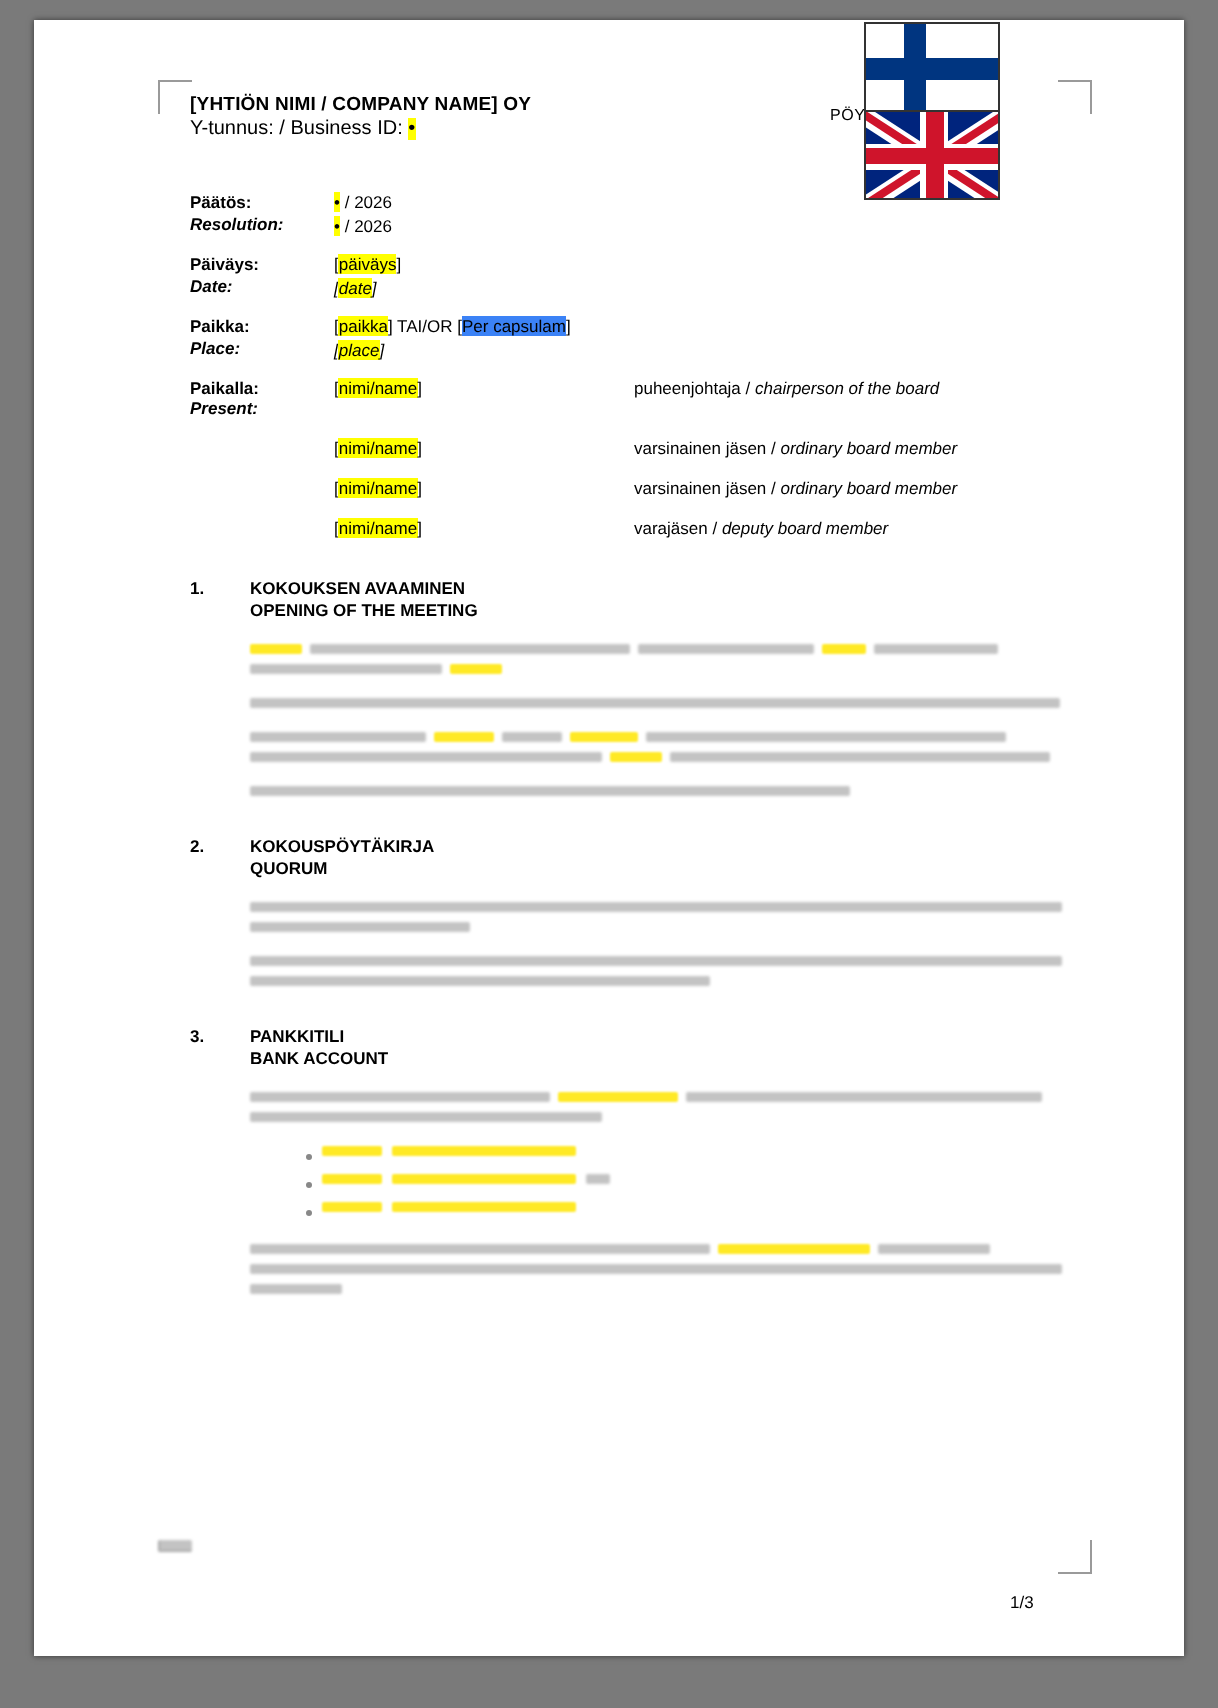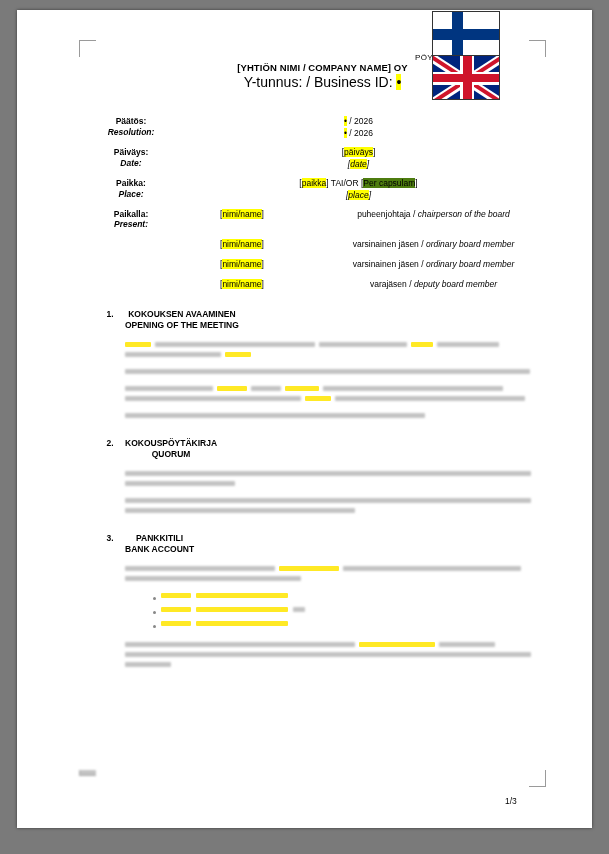--- a/index.html
+++ b/index.html
@@ -35,39 +35,38 @@
     border-width: 0;
   }
   .crop.tl { left: 62px;  top: 30px;  border-left: 1px solid #9a9a9a; border-top: 1px solid #9a9a9a; }
   .crop.tr { left: 512px; top: 30px;  border-right: 1px solid #9a9a9a; border-top: 1px solid #9a9a9a; }
   .crop.bl { left: 62px;  top: 760px; border-left: 1px solid #9a9a9a; border-bottom: 1px solid #9a9a9a; }
   .crop.br { left: 512px; top: 760px; border-right: 1px solid #9a9a9a; border-bottom: 1px solid #9a9a9a; }
 
   .content {
     position: absolute;
     left: 78px;
-    top: 52px;
+    top: 37px;
     width: 455px;
-    text-align: center;
   }
 
   .hl { background: #ffff00; }
-  .hl-orange { background: #4d7c0f; }
+  .hl-orange { background: #3b82f6; }
   .ital { font-style: italic; }
 
   
   .company-line {
     font-size: 9.5px;
     font-weight: bold;
     letter-spacing: 0.1px;
     color: #000;
     margin: 0 0 1px 0;
   }
   .biz-line {
-    font-size: 14px;
+    font-size: 10px;
     color: #000;
     margin: 0;
   }
   .poy-label {
     position: absolute;
     left: 398px;
     top: 43px;
     font-size: 8px;
     color: #000;
     letter-spacing: 0.3px;

